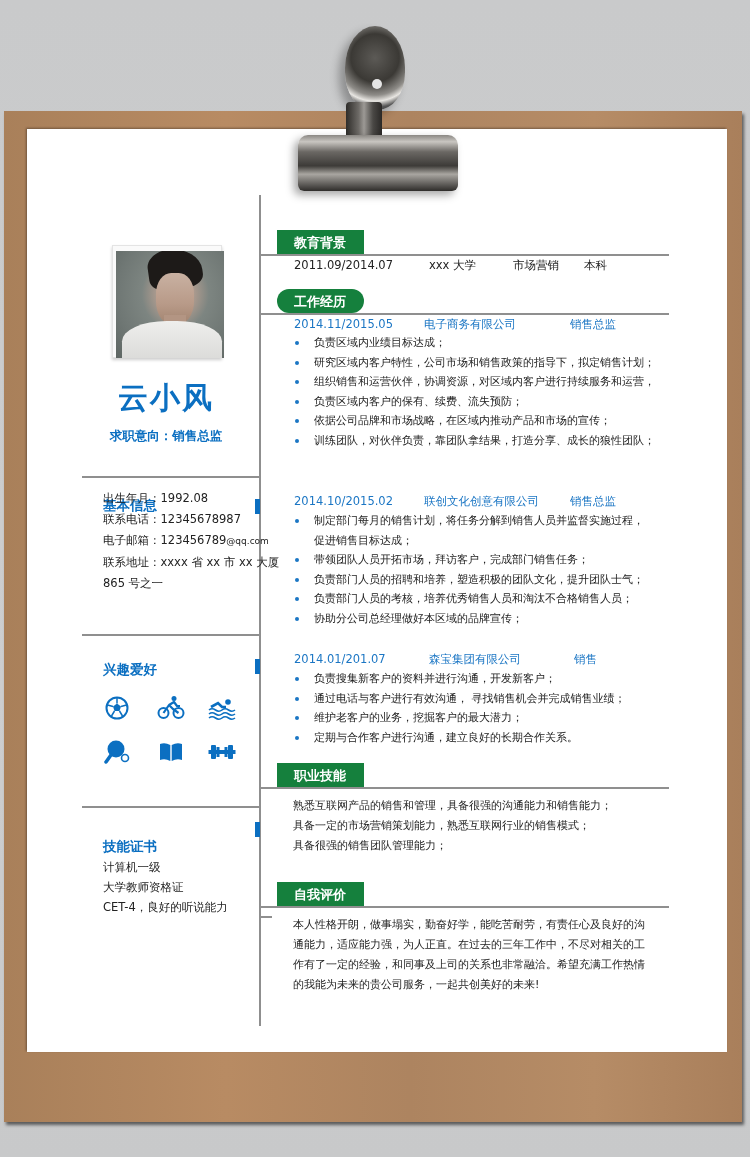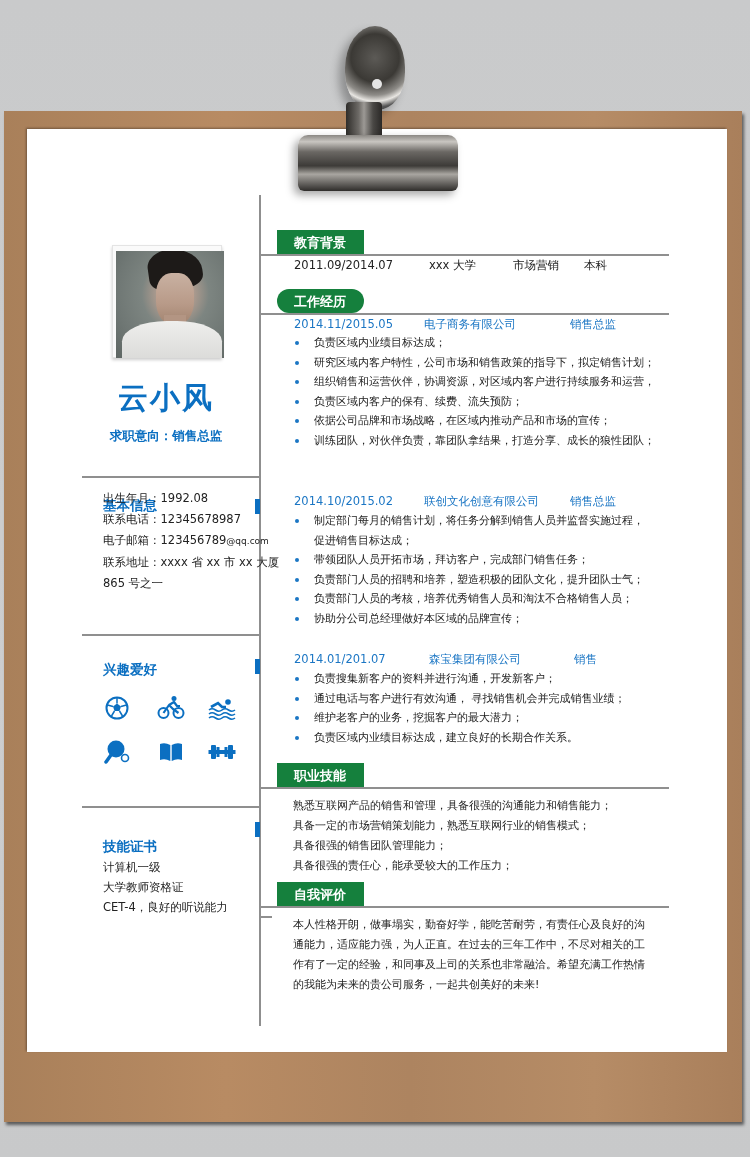--- a/index.html
+++ b/index.html
@@ -254,30 +254,29 @@
 
 <div class="row blue" style="left:294px; top:651px; width:370px;">
   <span style="position:absolute; left:0;">2014.01/201.07</span>
   <span style="position:absolute; left:135px;">森宝集团有限公司</span>
   <span style="position:absolute; left:280px;">销售</span>
 </div>
 <div class="bullets" style="top:669px;">
   <div class="b">负责搜集新客户的资料并进行沟通，开发新客户；</div>
   <div class="b">通过电话与客户进行有效沟通， 寻找销售机会并完成销售业绩；</div>
   <div class="b">维护老客户的业务，挖掘客户的最大潜力；</div>
-  <div class="b">负责区域内业绩目标达成，建立良好的长期合作关系。</div>
+  <div class="b">定期与合作客户进行沟通，建立良好的长期合作关系。</div>
 </div>
 
 <div class="sec-tab" style="top:763px;">职业技能</div>
 <div class="sec-rule" style="top:787px;"></div>
 <div class="para" style="top:788px; line-height:20px;">
   <div>熟悉互联网产品的销售和管理，具备很强的沟通能力和销售能力；</div>
   <div>具备一定的市场营销策划能力，熟悉互联网行业的销售模式；</div>
   <div>具备很强的销售团队管理能力；</div>
-  <div>具备很强的责任心，能承受较大的工作压力；</div>
 </div>
 
 <div class="sec-tab" style="top:882px;">自我评价</div>
 <div class="sec-rule" style="top:906px;"></div>
 <div class="para" style="top:907px; line-height:20px;">
   <div>本人性格开朗，做事塌实，勤奋好学，能吃苦耐劳，有责任心及良好的沟</div>
   <div>通能力，适应能力强，为人正直。在过去的三年工作中，不尽对相关的工</div>
   <div>作有了一定的经验，和同事及上司的关系也非常融洽。希望充满工作热情</div>
   <div>的我能为未来的贵公司服务，一起共创美好的未来!</div>
 </div>

